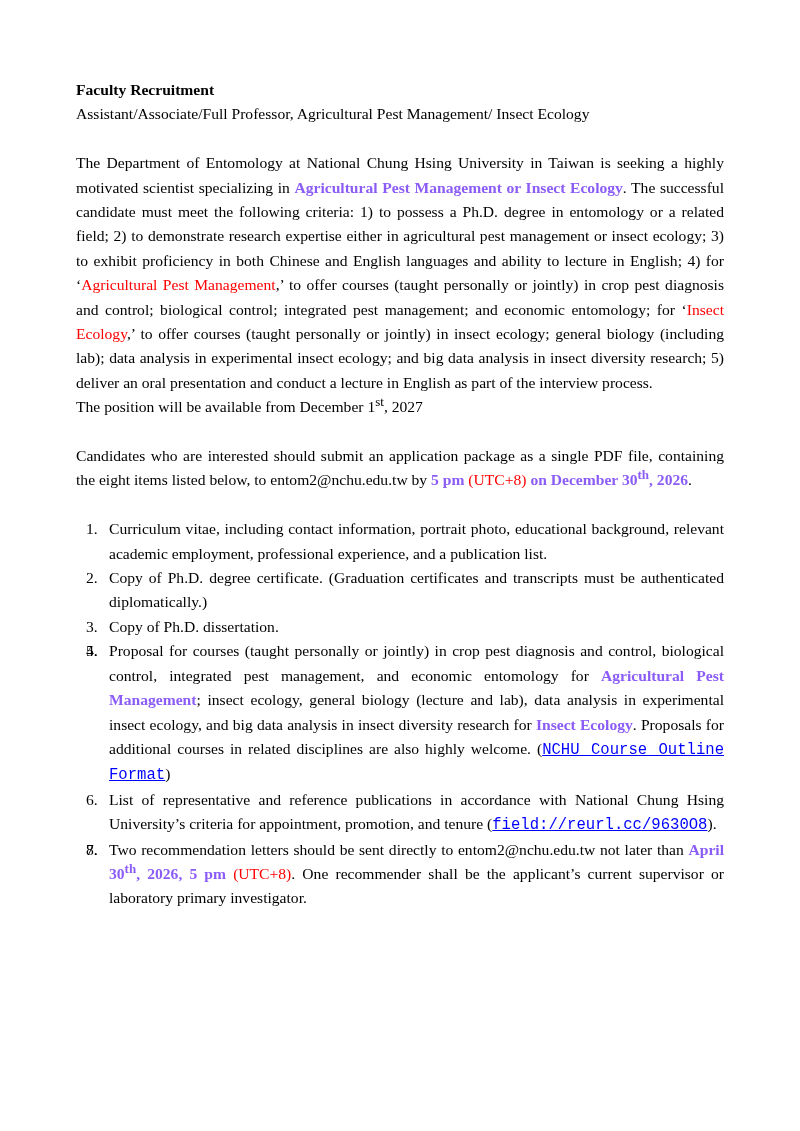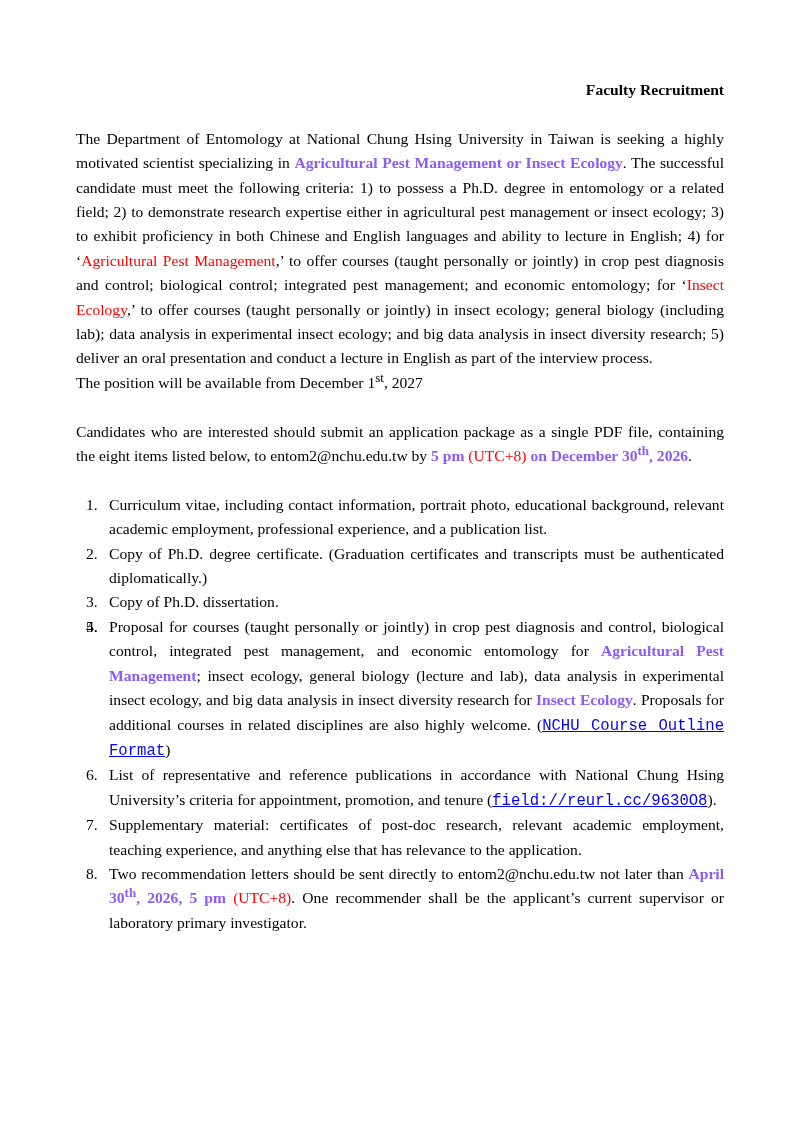--- a/index.html
+++ b/index.html
@@ -1,49 +1,50 @@
 <!DOCTYPE html>
 <html><head>
 <meta charset="utf-8">
 <style>
   html, body { margin: 0; padding: 0; background: #ffffff; }
   body { width: 800px; height: 1131px; overflow: hidden; position: relative; }
   .page {
     position: absolute; left: 76px; top: 78px; width: 648px;
     font-family: "Liberation Serif", serif; font-size: 15.6px; line-height: 24.4px; color: #000;
   }
-  .title { font-weight: bold; text-align: right; }
+  .title { font-weight: bold; }
   .justify { text-align: justify; text-align-last: left; }
   .gap { height: 24.4px; }
   .red { color: #ff0000; }
   .redb { color: #8b5cf6; font-weight: bold; }
   sup { font-size: 13px; line-height: 0; vertical-align: super; }
   a { color: #0000ff; text-decoration: underline; font-family: Liberation Mono, monospace; }
   ol { margin: 0; padding: 0; list-style: none; }
   ol li { position: relative; padding-left: 33px; text-align: justify; text-align-last: left; }
   ol li .num { position: absolute; left: 10px; top: 0; }
 </style>
 </head>
 <body>
 
 <div class="page">
   <div class="title">Faculty Recruitment</div>
+  <div>Assistant/Associate/Full Professor, Agricultural Pest Management/ Insect Ecology</div>
   <div class="gap"></div>
 
   <div class="justify"><span>The Department of Entomology at National Chung Hsing University in Taiwan is seeking a highly motivated scientist specializing in </span><span class="redb">Agricultural Pest Management or Insect Ecology</span><span>. The successful candidate must meet the following criteria: 1) to possess a Ph.D. degree in entomology or a related field; 2) to demonstrate research expertise either in agricultural pest management or insect ecology; 3) to exhibit proficiency in both Chinese and English languages and ability to lecture in English; 4) for ‘</span><span class="red">Agricultural Pest Management</span><span>,’ to offer courses (taught personally or jointly) in crop pest diagnosis and control; biological control; integrated pest management; and economic entomology; for ‘</span><span class="red">Insect Ecology</span><span>,’ to offer courses (taught personally or jointly) in insect ecology; general biology (including lab); data analysis in experimental insect ecology; and big data analysis in insect diversity research; 5) deliver an oral presentation and conduct a lecture in English as part of the interview process.</span></div>
 
   <div><span>The position will be available from December 1</span><sup>st</sup><span>, 2027</span></div>
   <div class="gap"></div>
 
   <div class="justify"><span>Candidates who are interested should submit an application package as a single PDF file, containing the eight items listed below, to entom2@nchu.edu.tw by </span><span class="redb">5 pm</span><span class="red"> (UTC+8) </span><span class="redb"><span>on December 30</span><sup>th</sup><span>, 2026</span></span><span>.</span></div>
   <div class="gap"></div>
 
   <ol>
     <li><span class="num">1.</span><span>Curriculum vitae, including contact information, portrait photo, educational background, relevant academic employment, professional experience, and a publication list.</span></li>
     <li><span class="num">2.</span><span>Copy of Ph.D. degree certificate. (Graduation certificates and transcripts must be authenticated diplomatically.)</span></li>
     <li><span class="num">3.</span><span>Copy of Ph.D. dissertation.</span></li>
     <li><span class="num">4.</span></li>
     <li><span class="num">5.</span><span>Proposal for courses (taught personally or jointly) in crop pest diagnosis and control, biological control, integrated pest management, and economic entomology for </span><span class="redb">Agricultural Pest Management</span><span>; insect ecology, general biology (lecture and lab), data analysis in experimental insect ecology, and big data analysis in insect diversity research for </span><span class="redb">Insect Ecology</span><span>. Proposals for additional courses in related disciplines are also highly welcome. (</span><a href="#">NCHU Course Outline Format</a><span>)</span></li>
     <li><span class="num">6.</span><span>List of representative and reference publications in accordance with National Chung Hsing University’s criteria for appointment, promotion, and tenure (</span><a href="#">field://reurl.cc/9630O8</a><span>).</span></li>
-    <li><span class="num">7.</span><span>Supplementary material: certificates of post-doc research, relevant academic  employment, teaching experience, and anything else that has relevance to the application.</span></li>
+    <li><span class="num">7.</span></li>
     <li><span class="num">8.</span><span>Two recommendation letters should be sent directly to entom2@nchu.edu.tw not later than </span><span class="redb"><span>April 30</span><sup>th</sup><span>, 2026, 5 pm</span></span><span class="red"> (UTC+8)</span><span>. One recommender shall be the applicant’s current supervisor or laboratory primary investigator.</span></li>
   </ol>
 </div>
 
 </body></html>

